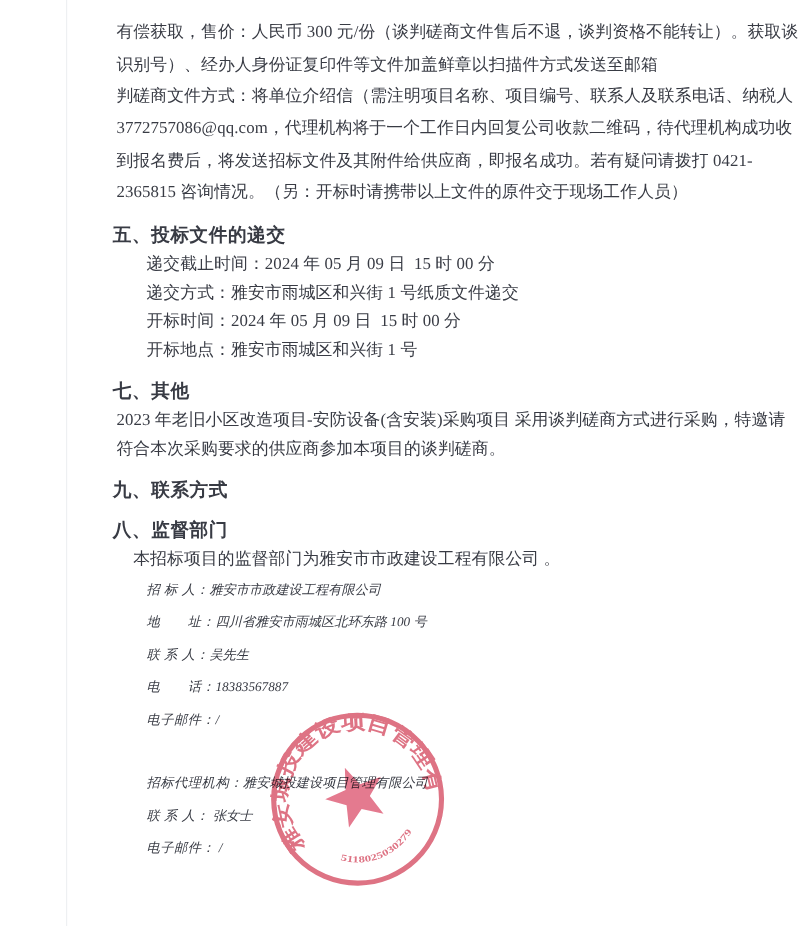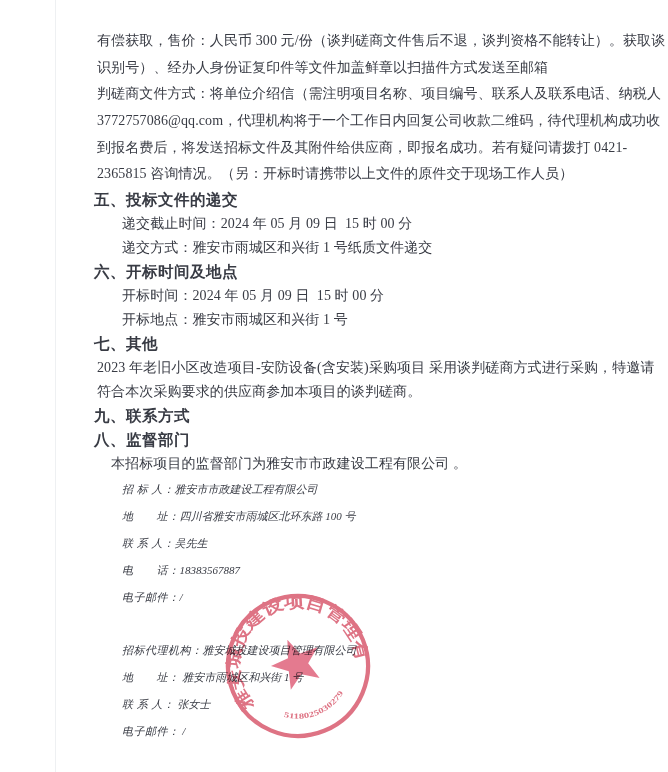--- a/index.html
+++ b/index.html
@@ -15,26 +15,26 @@
     position:absolute;left:55px;top:0;width:1px;height:772px;
     background:#eef0f2;
   }
   .doc{
     position:relative;
     padding-left:97px;
     padding-right:28px;
     z-index:1;
   }
   .line{white-space:pre;font-size:14px;letter-spacing:0.1px;}
-  .intro{padding-top:15px;margin-top:13px;}
+  .intro{padding-top:15px;}
   .intro .line{line-height:26.7px;height:26.7px;}
   .sec .line{line-height:24px;height:24px;}
   .heading{
     font-weight:bold;font-size:15.5px;line-height:24px;height:24px;
-    margin-left:-3px;white-space:pre;letter-spacing:0.5px;
+    margin-left:-3px;white-space:pre;letter-spacing:0.5px;margin-top:10px;
   }
   .sub{padding-left:25px;}
   .ind1{padding-left:14px;}
   .contacts1 .crow{line-height:27px;height:27px;}
   .contacts2 .crow{line-height:26.8px;height:26.8px;}
   .crow{white-space:pre;font-size:11px;padding-left:25px;font-style:italic;}
   .clabel{letter-spacing:0.5px;}
   .gap-line{height:26px;}
   .stamp{
     position:absolute;left:222px;top:590px;width:152px;height:152px;
@@ -59,21 +59,20 @@
     <div class="line">2365815 咨询情况。（另：开标时请携带以上文件的原件交于现场工作人员）</div>
   </div>
 
   <div class="sec">
     <div class="heading">五、投标文件的递交</div>
     <div class="line sub">递交截止时间：2024 年 05 月 09 日  15 时 00 分</div>
     <div class="line sub">递交方式：雅安市雨城区和兴街 1 号纸质文件递交</div>
   </div>
 
   <div class="sec">
-    <div class="heading">六、开标时间及地点</div>
     <div class="line sub">开标时间：2024 年 05 月 09 日  15 时 00 分</div>
     <div class="line sub">开标地点：雅安市雨城区和兴街 1 号</div>
   </div>
 
   <div class="sec">
     <div class="heading">七、其他</div>
     <div class="line">2023 年老旧小区改造项目-安防设备(含安装)采购项目 采用谈判磋商方式进行采购，特邀请</div>
     <div class="line">符合本次采购要求的供应商参加本项目的谈判磋商。</div>
   </div>
 
@@ -91,21 +90,20 @@
     <div class="crow"><span class="clabel">地　　址：</span><span>四川省雅安市雨城区北环东路 100 号</span></div>
     <div class="crow"><span class="clabel">联 系 人：</span><span>吴先生</span></div>
     <div class="crow"><span class="clabel">电　　话：</span><span>18383567887</span></div>
     <div class="crow"><span class="clabel">电子邮件：</span><span>/</span></div>
   </div>
 
   <div class="gap-line"></div>
 
   <div class="contacts2">
     <div class="crow"><span class="clabel">招标代理机构：</span><span>雅安城投建设项目管理有限公司</span></div>
-    <div class="crow"><span class="clabel">地　　址：</span><span> 雅安市雨城区和兴街 1 号</span></div>
     <div class="crow"><span class="clabel">联 系 人：</span><span> 张女士</span></div>
     <div class="crow"><span class="clabel">电子邮件：</span><span> /</span></div>
   </div>
 
 </div>
 
 <svg class="stamp" viewBox="0 0 150 150">
   <defs>
     <path id="arc-top" d="M 20.5,94.8 A 58,58 0 1 1 129.5,94.8" fill="none"></path>
     <path id="arc-bottom" d="M 41.6,114.8 A 52,52 0 0 0 108.4,114.8" fill="none"></path>

